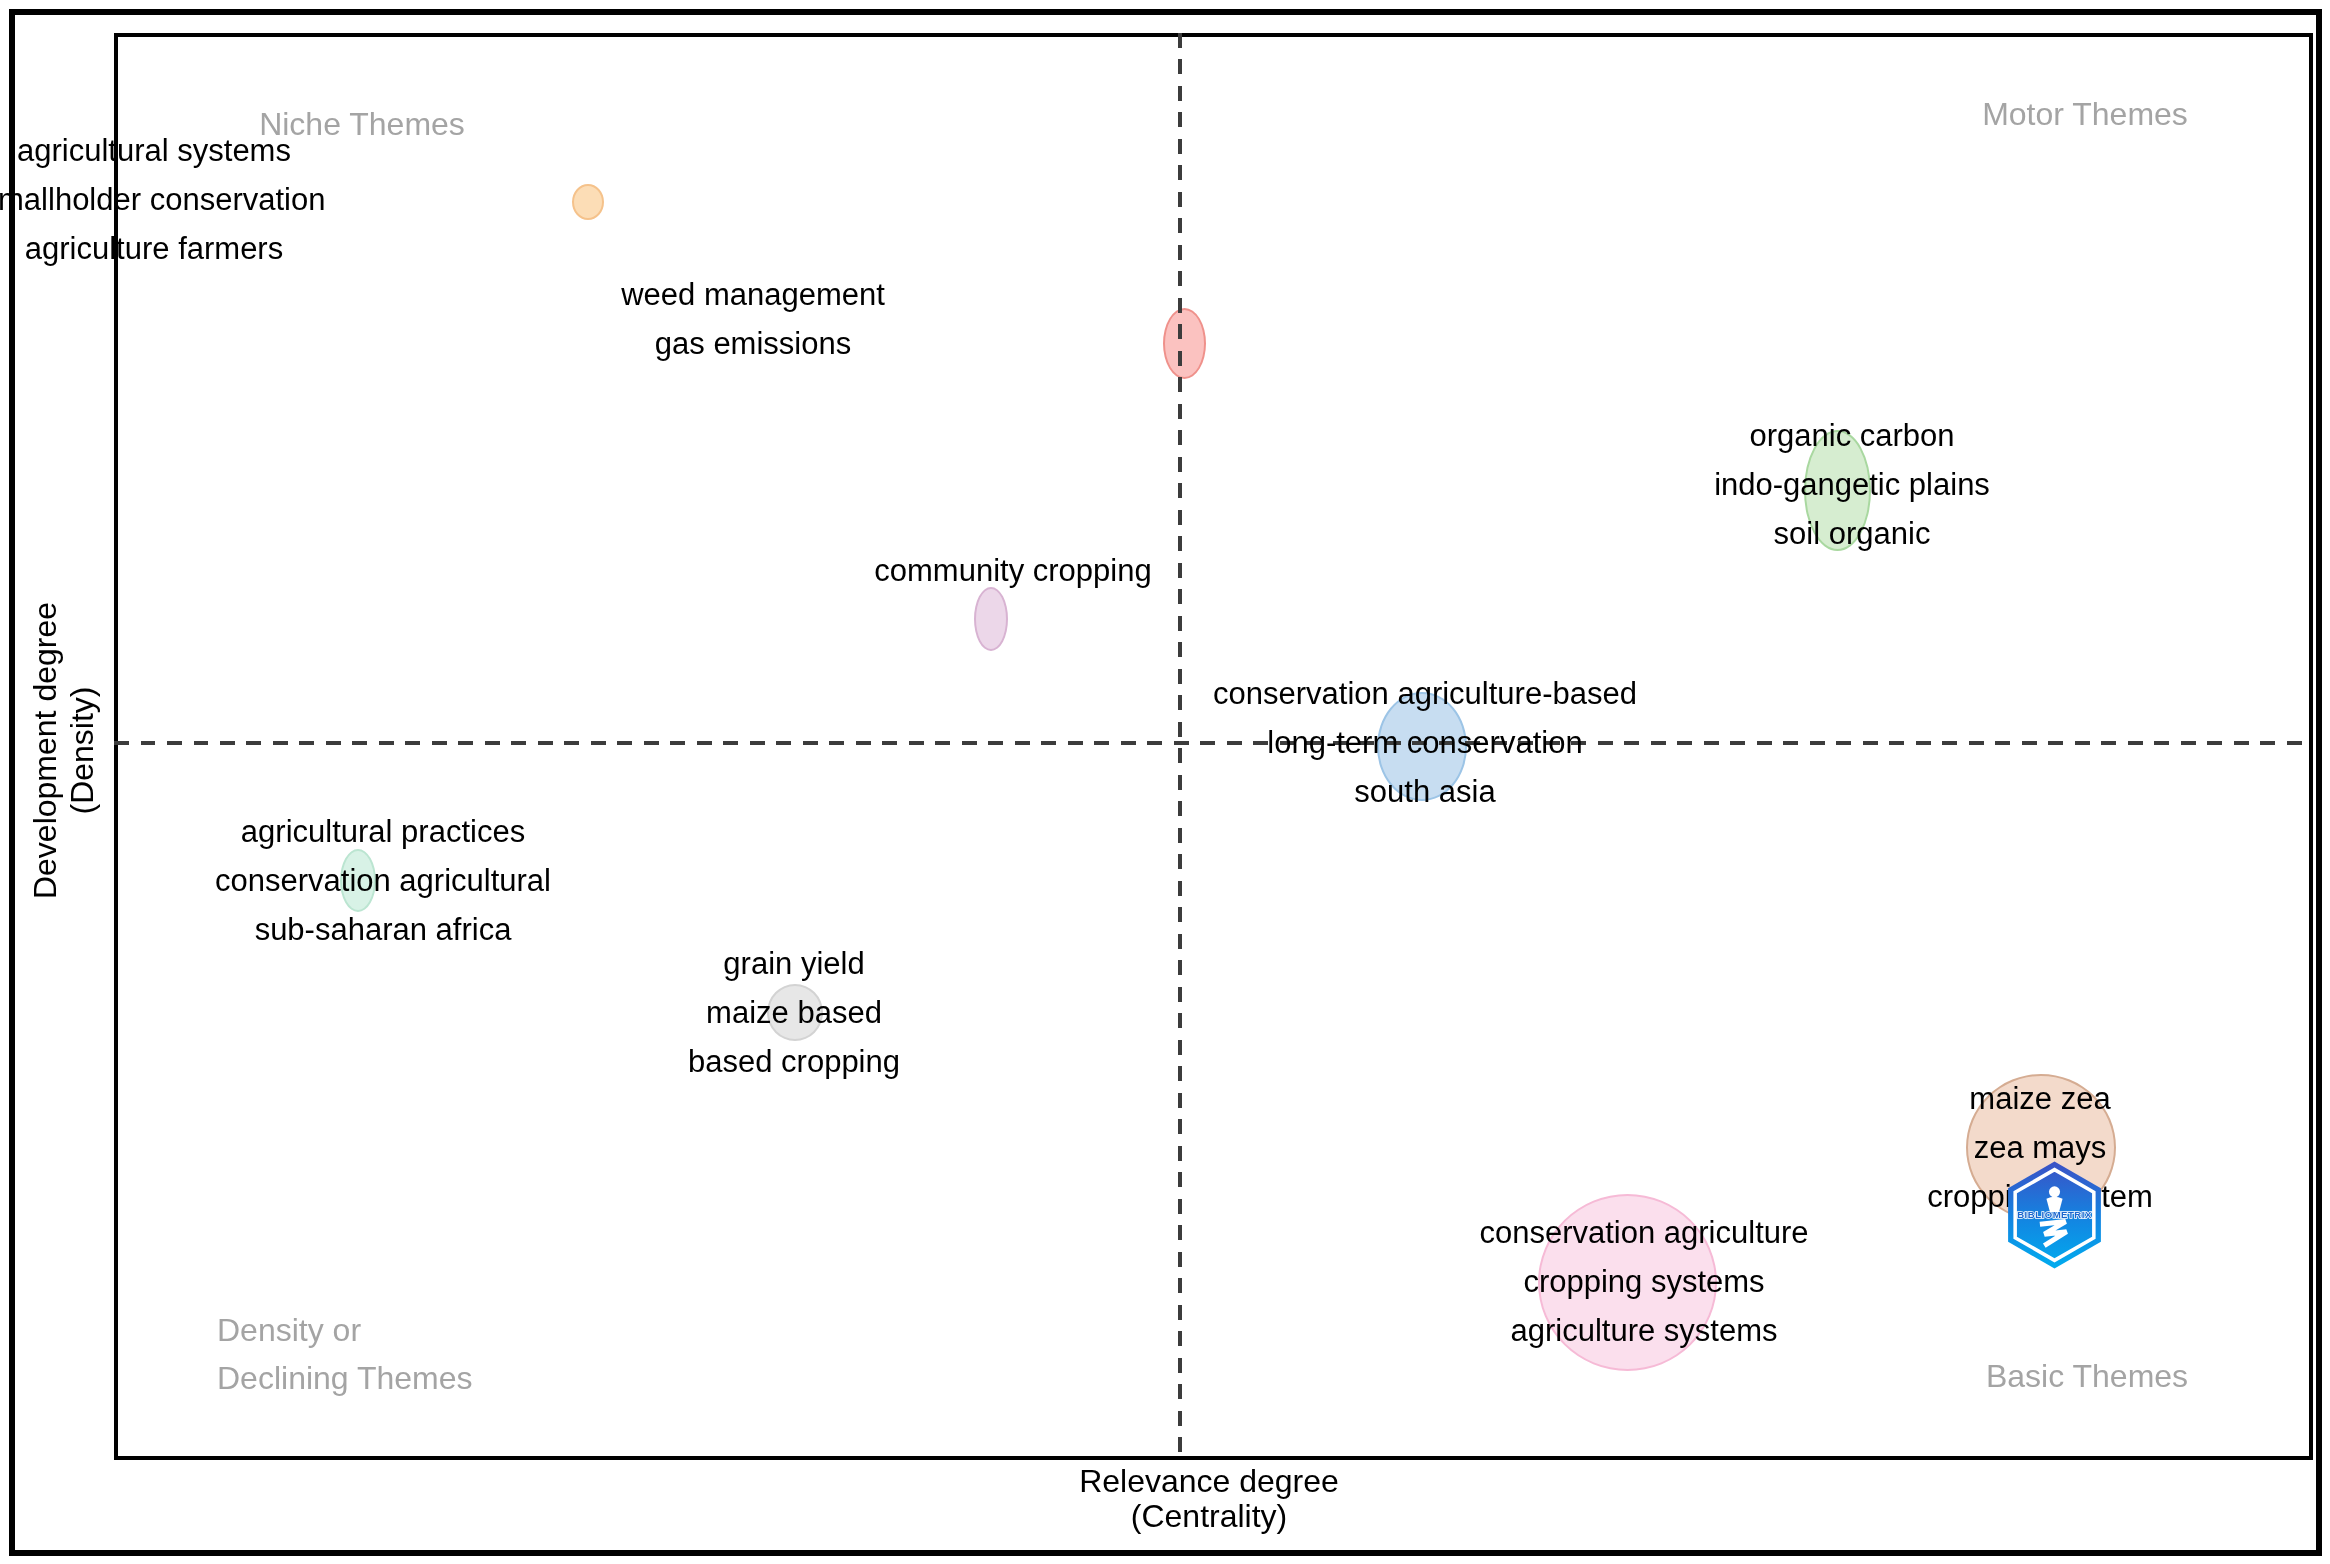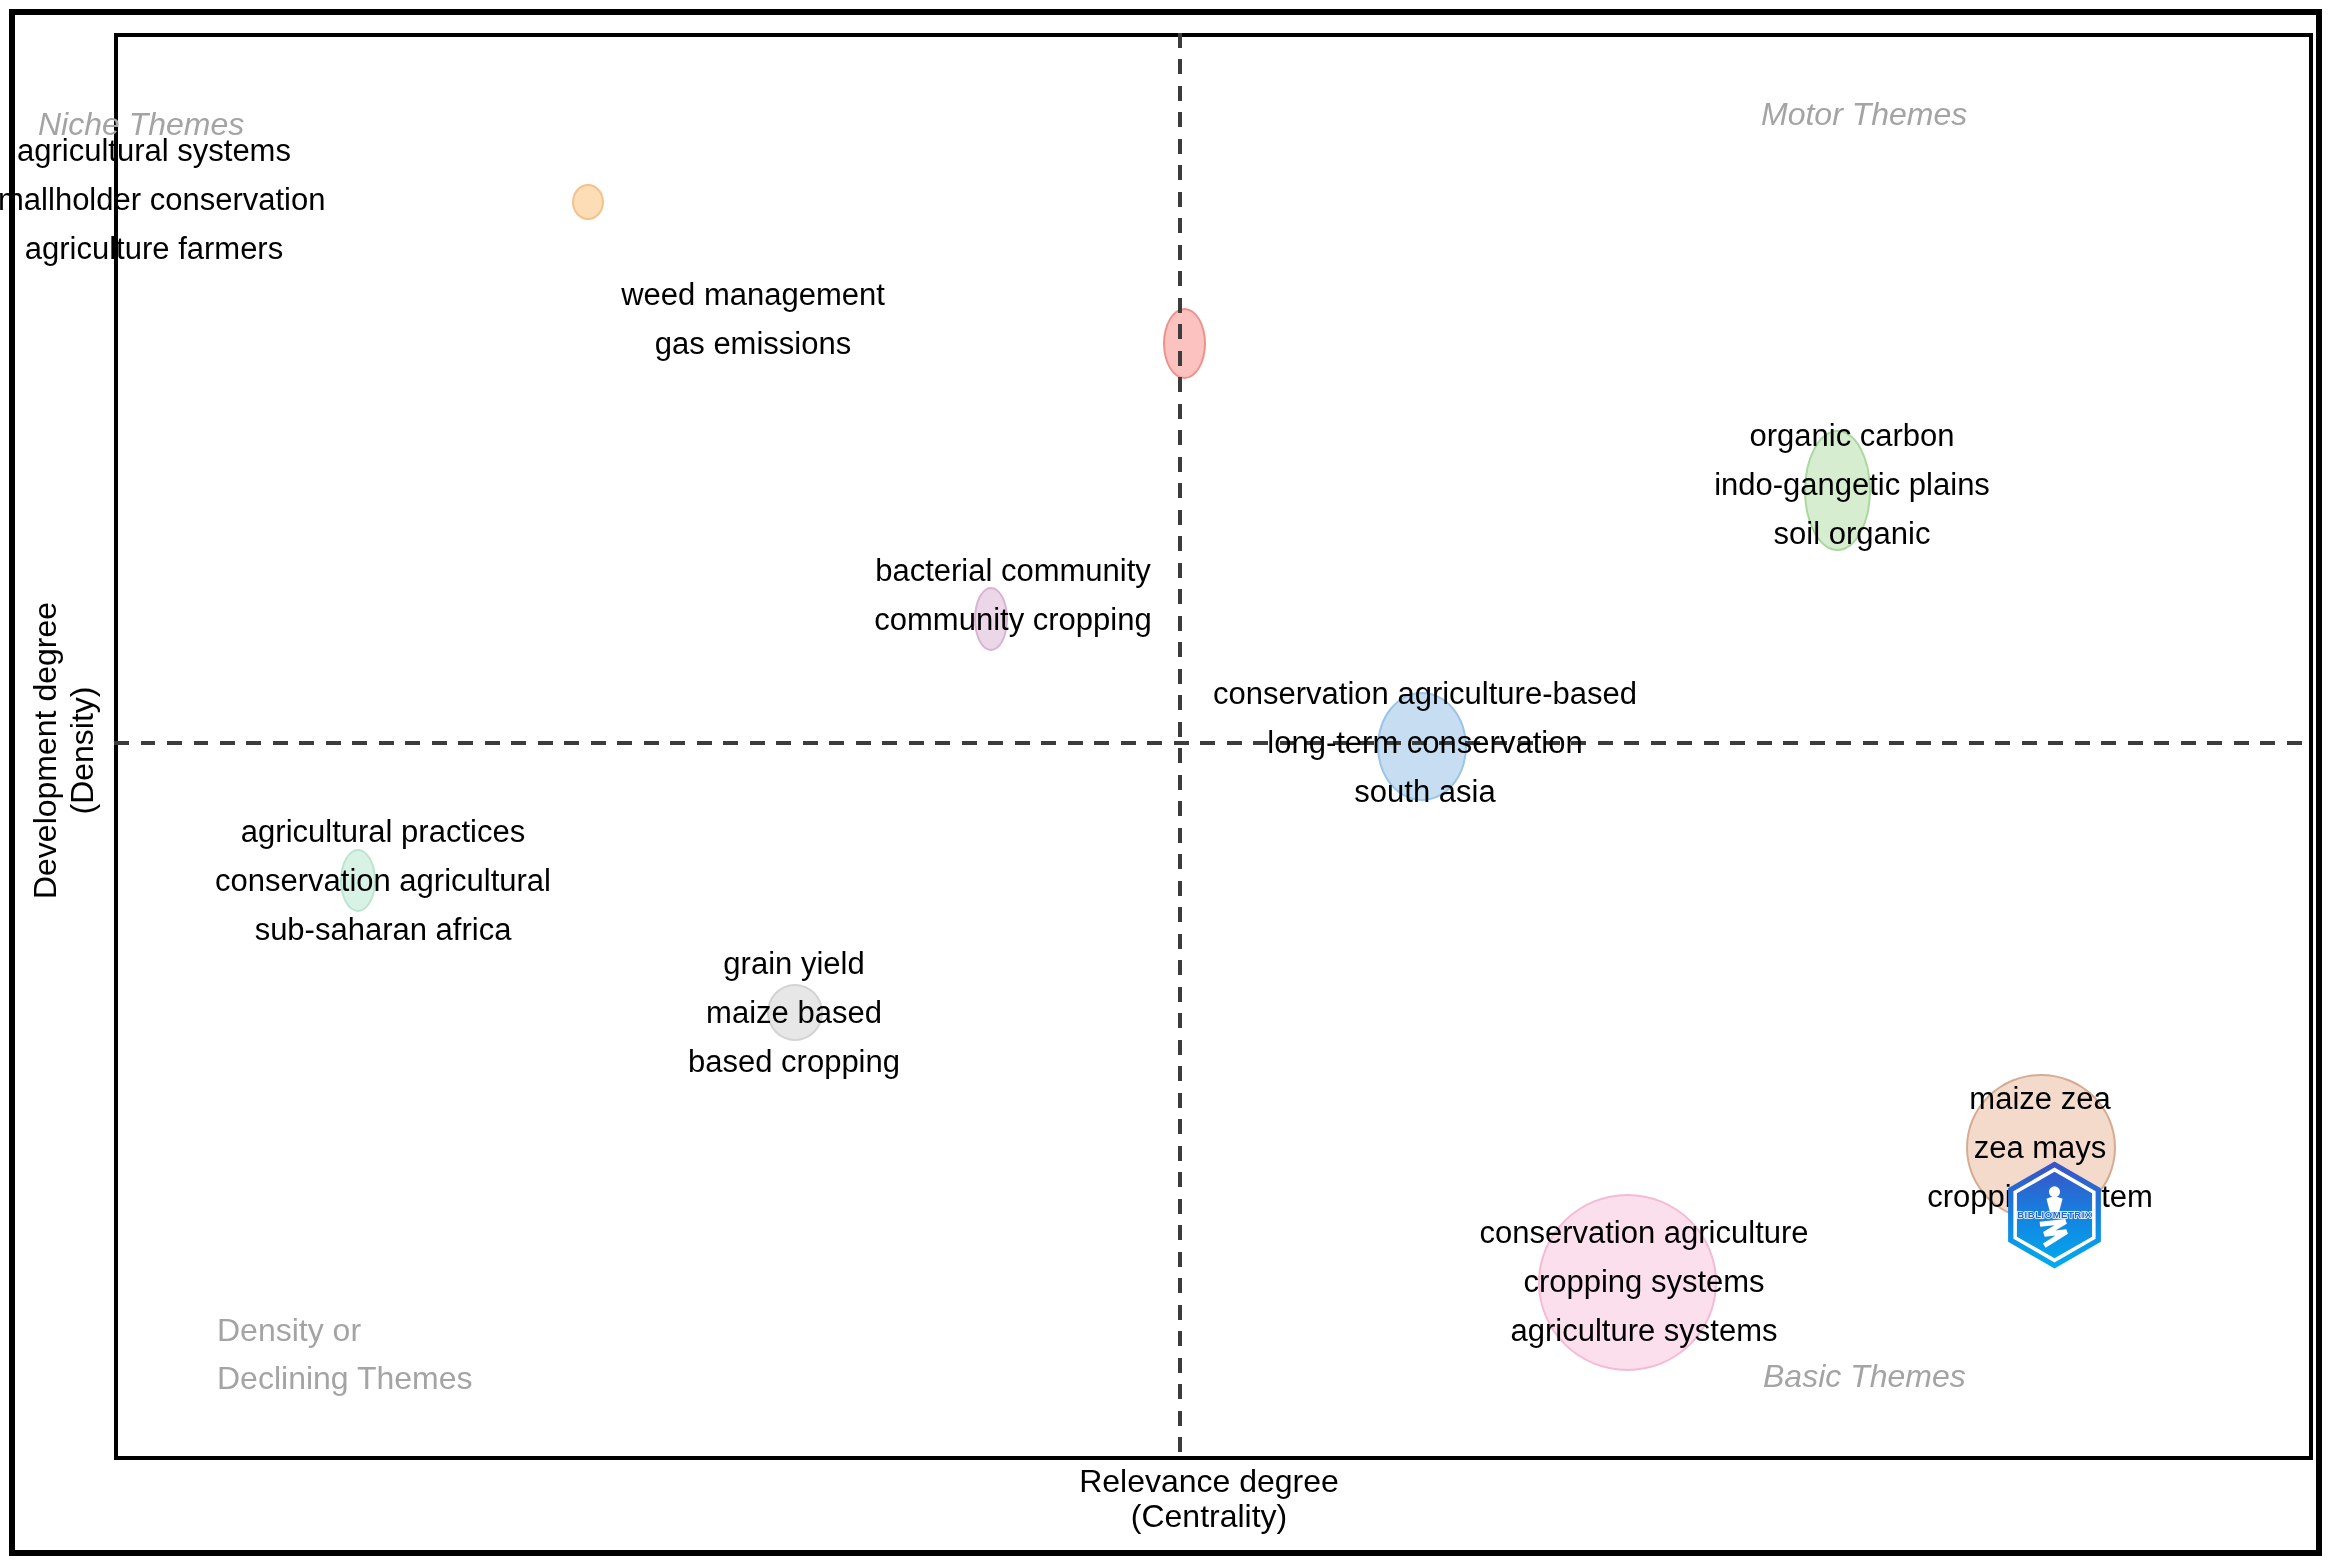--- a/index.html
+++ b/index.html
@@ -11,21 +11,21 @@
   #plot-box{left:114px;top:33px;width:2199px;height:1427px;
       border:4.3px solid #000;box-sizing:border-box;background:#fff;z-index:1;}
   .bubble{border-radius:50%;border:2.2px solid;z-index:2;}
   .dash-v{left:1178px;top:33px;width:3.8px;height:1427px;z-index:3;
       background:repeating-linear-gradient(180deg,#3C3C3C 0 14.6px,transparent 14.6px 26.5px);}
   .dash-h{left:114px;top:741px;width:2199px;height:3.8px;z-index:3;
       background:repeating-linear-gradient(90deg,#3C3C3C 0 14.6px,transparent 14.6px 26.5px);}
   .cluster{width:864px;text-align:center;font-size:31px;line-height:49px;
       color:#000;z-index:4;}
   .qlabel{font-size:32px;line-height:48px;color:#A4A4A4;z-index:4;}
-  .qlabel.center{width:648px;font-style:italic;}
+  .qlabel.center{width:648px;text-align:center;}
   .axis-label{font-size:32px;line-height:35px;color:#000;text-align:center;z-index:4;}
   #y-axis-label{left:-207px;top:714px;width:540px;height:73px;
       transform:rotate(-90deg);}
   #logo{left:2003px;top:1157px;width:103px;height:116px;z-index:5;}
 </style>
 </head>
 <body>
 
 <div class="abs" id="outer-border"></div>
 <div class="abs" id="plot-box"></div>
@@ -59,21 +59,20 @@
 <div class="abs cluster" style="left:321px;top:270px;">
   <div>weed management</div>
   <div>gas emissions</div>
 </div>
 <div class="abs cluster" style="left:1420px;top:411px;">
   <div>organic carbon</div>
   <div>indo-gangetic plains</div>
   <div>soil organic</div>
 </div>
 <div class="abs cluster" style="left:581px;top:546px;">
-  <div>bacterial community</div>
   <div>community cropping</div>
 </div>
 <div class="abs cluster" style="left:993px;top:669px;">
   <div>conservation agriculture-based</div>
   <div>long-term conservation</div>
   <div>south asia</div>
 </div>
 <div class="abs cluster" style="left:-49px;top:807px;">
   <div>agricultural practices</div>
   <div>conservation agricultural</div>

